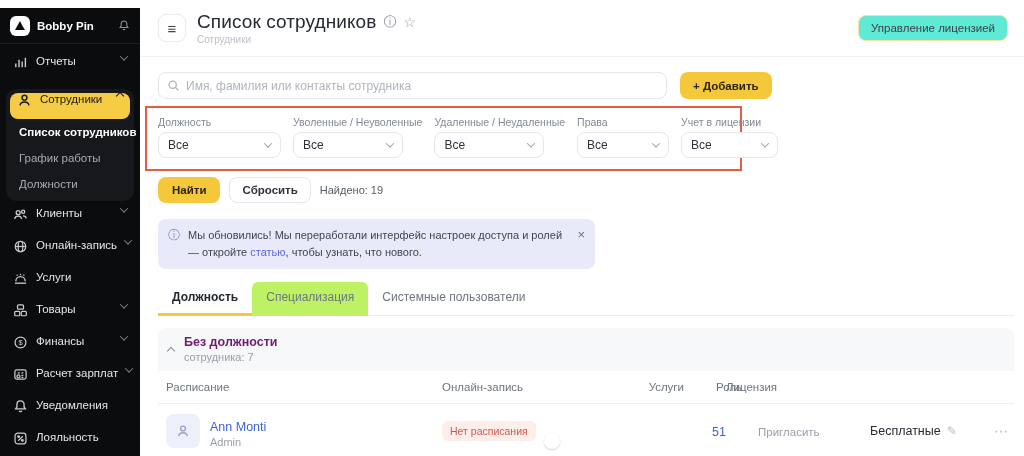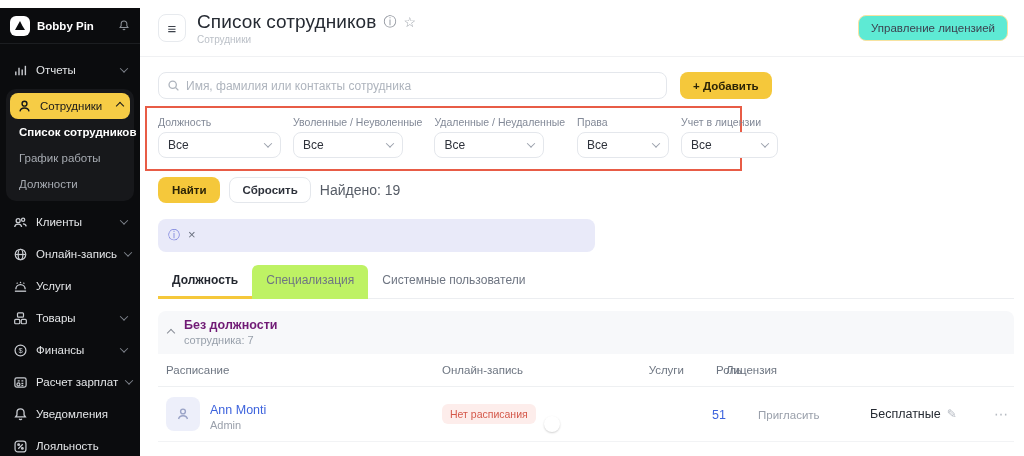--- a/index.html
+++ b/index.html
@@ -10,21 +10,21 @@
   .sidebar { position:absolute; left:0; top:8px; width:140px; height:456px;
     background:#0B0C0E; color:#E8E9EB; z-index:5; }
   .logo-row { height:36px; display:flex; align-items:center; gap:7px;
     padding:0 10px 0 10px; border-bottom:1px solid #1C1E21; }
   .logo-badge { width:20px; height:20px; background:#fff; border-radius:6px;
     display:flex; align-items:center; justify-content:center; flex:0 0 auto; }
   .logo-text { font-size:11.5px; font-weight:bold; color:#fff; flex:1 1 auto; }
   .top-bell { color:#8A8F96; display:flex; }
   .side-nav { padding:9px 6px 0 6px; }
   .nav-item { height:30px; margin:2px 0; border-radius:8px; padding:0 7px;
-    display:flex; align-items:center; gap:8px; font-size:11.5px; font-weight:500;
+    display:flex; gap:8px; font-size:11.5px; font-weight:500;
     color:#E4E6E8; cursor:pointer; }
   .nav-item .nicon { display:flex; color:#C9CCD1; flex:0 0 auto; }
   .nav-item .nlabel { flex:1 1 auto; white-space:nowrap; }
   .chev { width:6px; height:6px; border-right:1.4px solid #7E838B;
     border-bottom:1.4px solid #7E838B; display:inline-block; flex:0 0 auto; }
   .chev.down { transform:rotate(45deg) translate(-1px,-1px); }
   .chev.up { transform:rotate(-135deg); }
   .nav-group { background:#17181B; border-radius:10px; padding:4px; margin:4px 0 6px 0; }
   .nav-group .nav-item.active { background:#F6CC45; color:#17181A; height:26px; margin:0; }
   .nav-item.active .nicon { color:#17181A; }
@@ -77,21 +77,21 @@
   .f2 .select { width:110px; } .f3 .select { width:92px; }
   .f4 .select { width:97px; }
 
   .actions-row { margin-top:6px; display:flex; align-items:center; gap:9px; }
   .find-btn { background:#F5C83B; border:none; border-radius:8px; height:26px;
     padding:0 14px; font-size:11.5px; font-weight:bold; color:#2B2306;
     cursor:pointer; font-family:inherit; }
   .reset-btn { background:#fff; border:1px solid #E4E7EC; border-radius:8px;
     height:26px; padding:0 12px; font-size:11.5px; font-weight:bold; color:#2E323B;
     cursor:pointer; font-family:inherit; }
-  .found { font-size:14px; color:#565C66; }
+  .found { font-size:11px; color:#565C66; }
 
   .banner { margin-top:16px; width:437px; background:#E9EAF9; border-radius:8px;
     padding:8px 10px; display:flex; gap:8px; align-items:flex-start; }
   .banner .b-info { color:#7B82DD; font-size:12px; line-height:1.4; flex:0 0 auto; }
   .banner p { font-size:11px; color:#3F4452; line-height:1.55; flex:1 1 auto; }
   .banner a { color:#5B68D8; text-decoration:none; cursor:pointer; }
   .banner .b-close { color:#6B7280; font-size:13px; cursor:pointer; flex:0 0 auto;
     line-height:1.2; }
 
   .tabs { margin-top:13px; display:flex; border-bottom:1px solid #ECEEF1; }
@@ -351,20 +351,21 @@
     </div>
 
     <div class="actions-row">
       <button class="find-btn">Найти</button>
       <button class="reset-btn">Сбросить</button>
       <span class="found">Найдено: 19</span>
     </div>
 
     <div class="banner">
       <span class="b-info">ⓘ</span>
+      <p><span>Мы обновились! Мы переработали интерфейс настроек доступа и ролей — откройте </span><a>статью</a><span>, чтобы узнать, что нового.</span></p>
       <span class="b-close">×</span>
     </div>
 
     <div class="tabs">
       <div class="tab active">Должность</div>
       <div class="tab hovered">Специализация</div>
       <div class="tab">Системные пользователи</div>
     </div>
 
     <div class="table-card">

